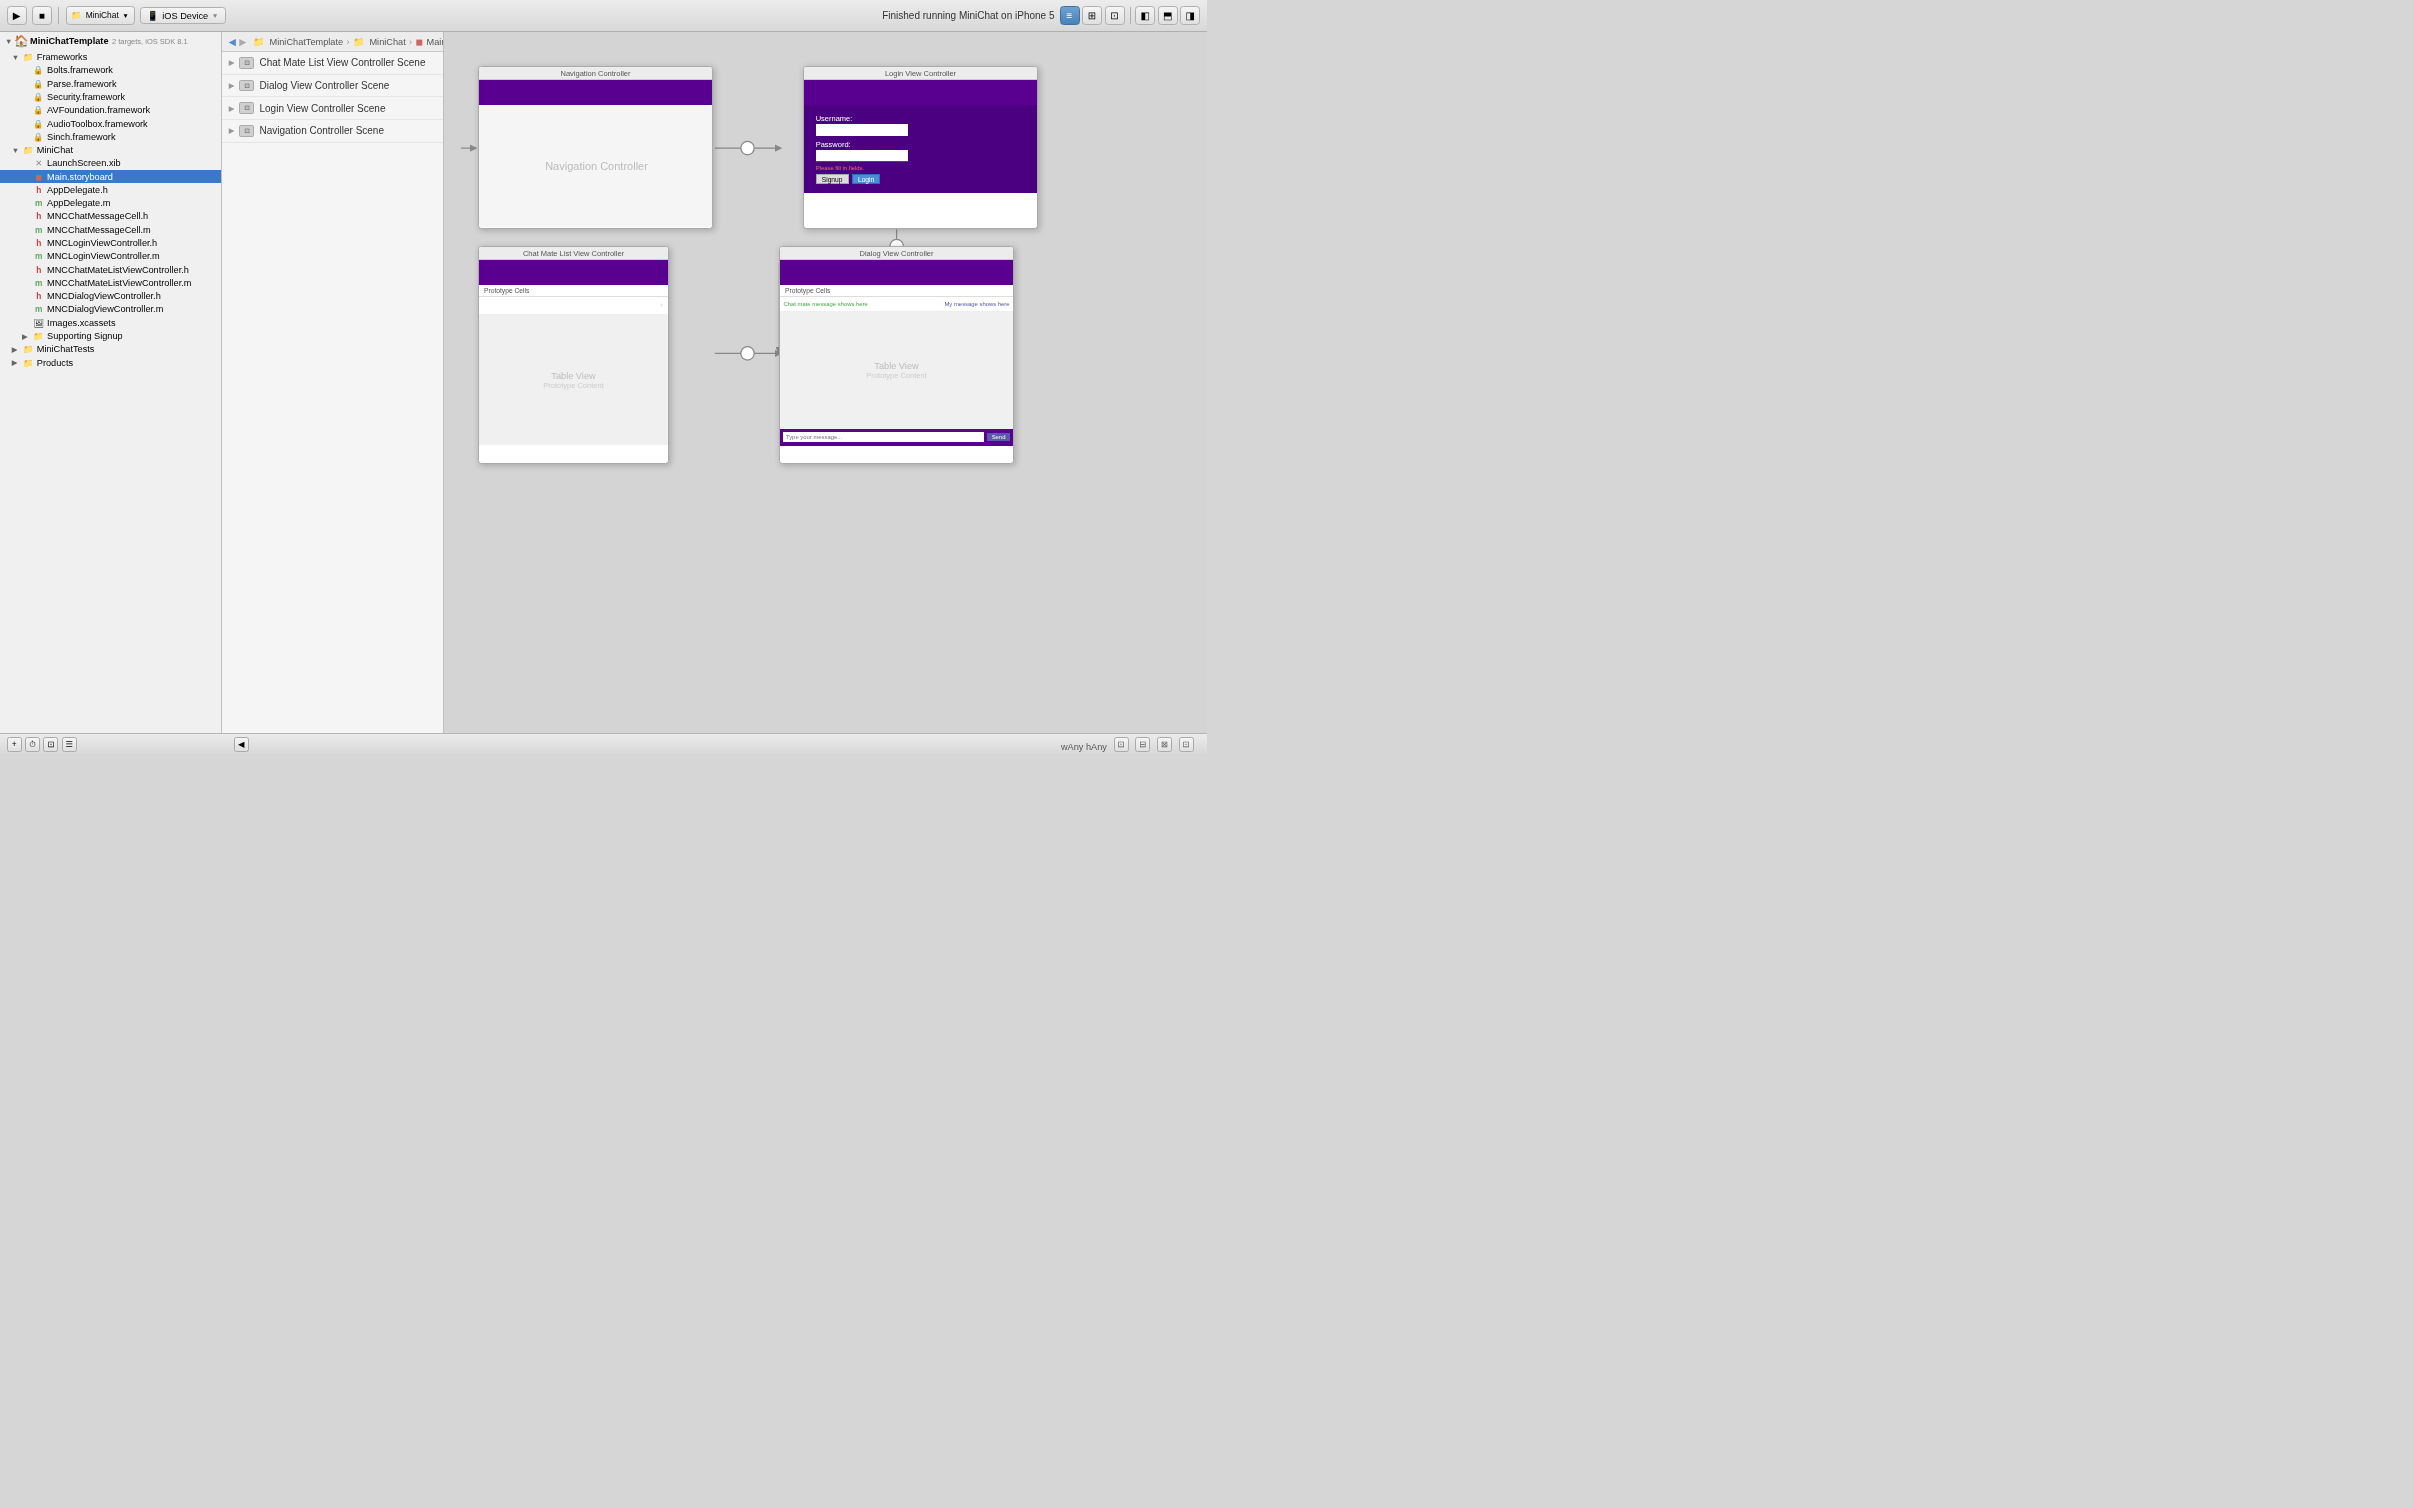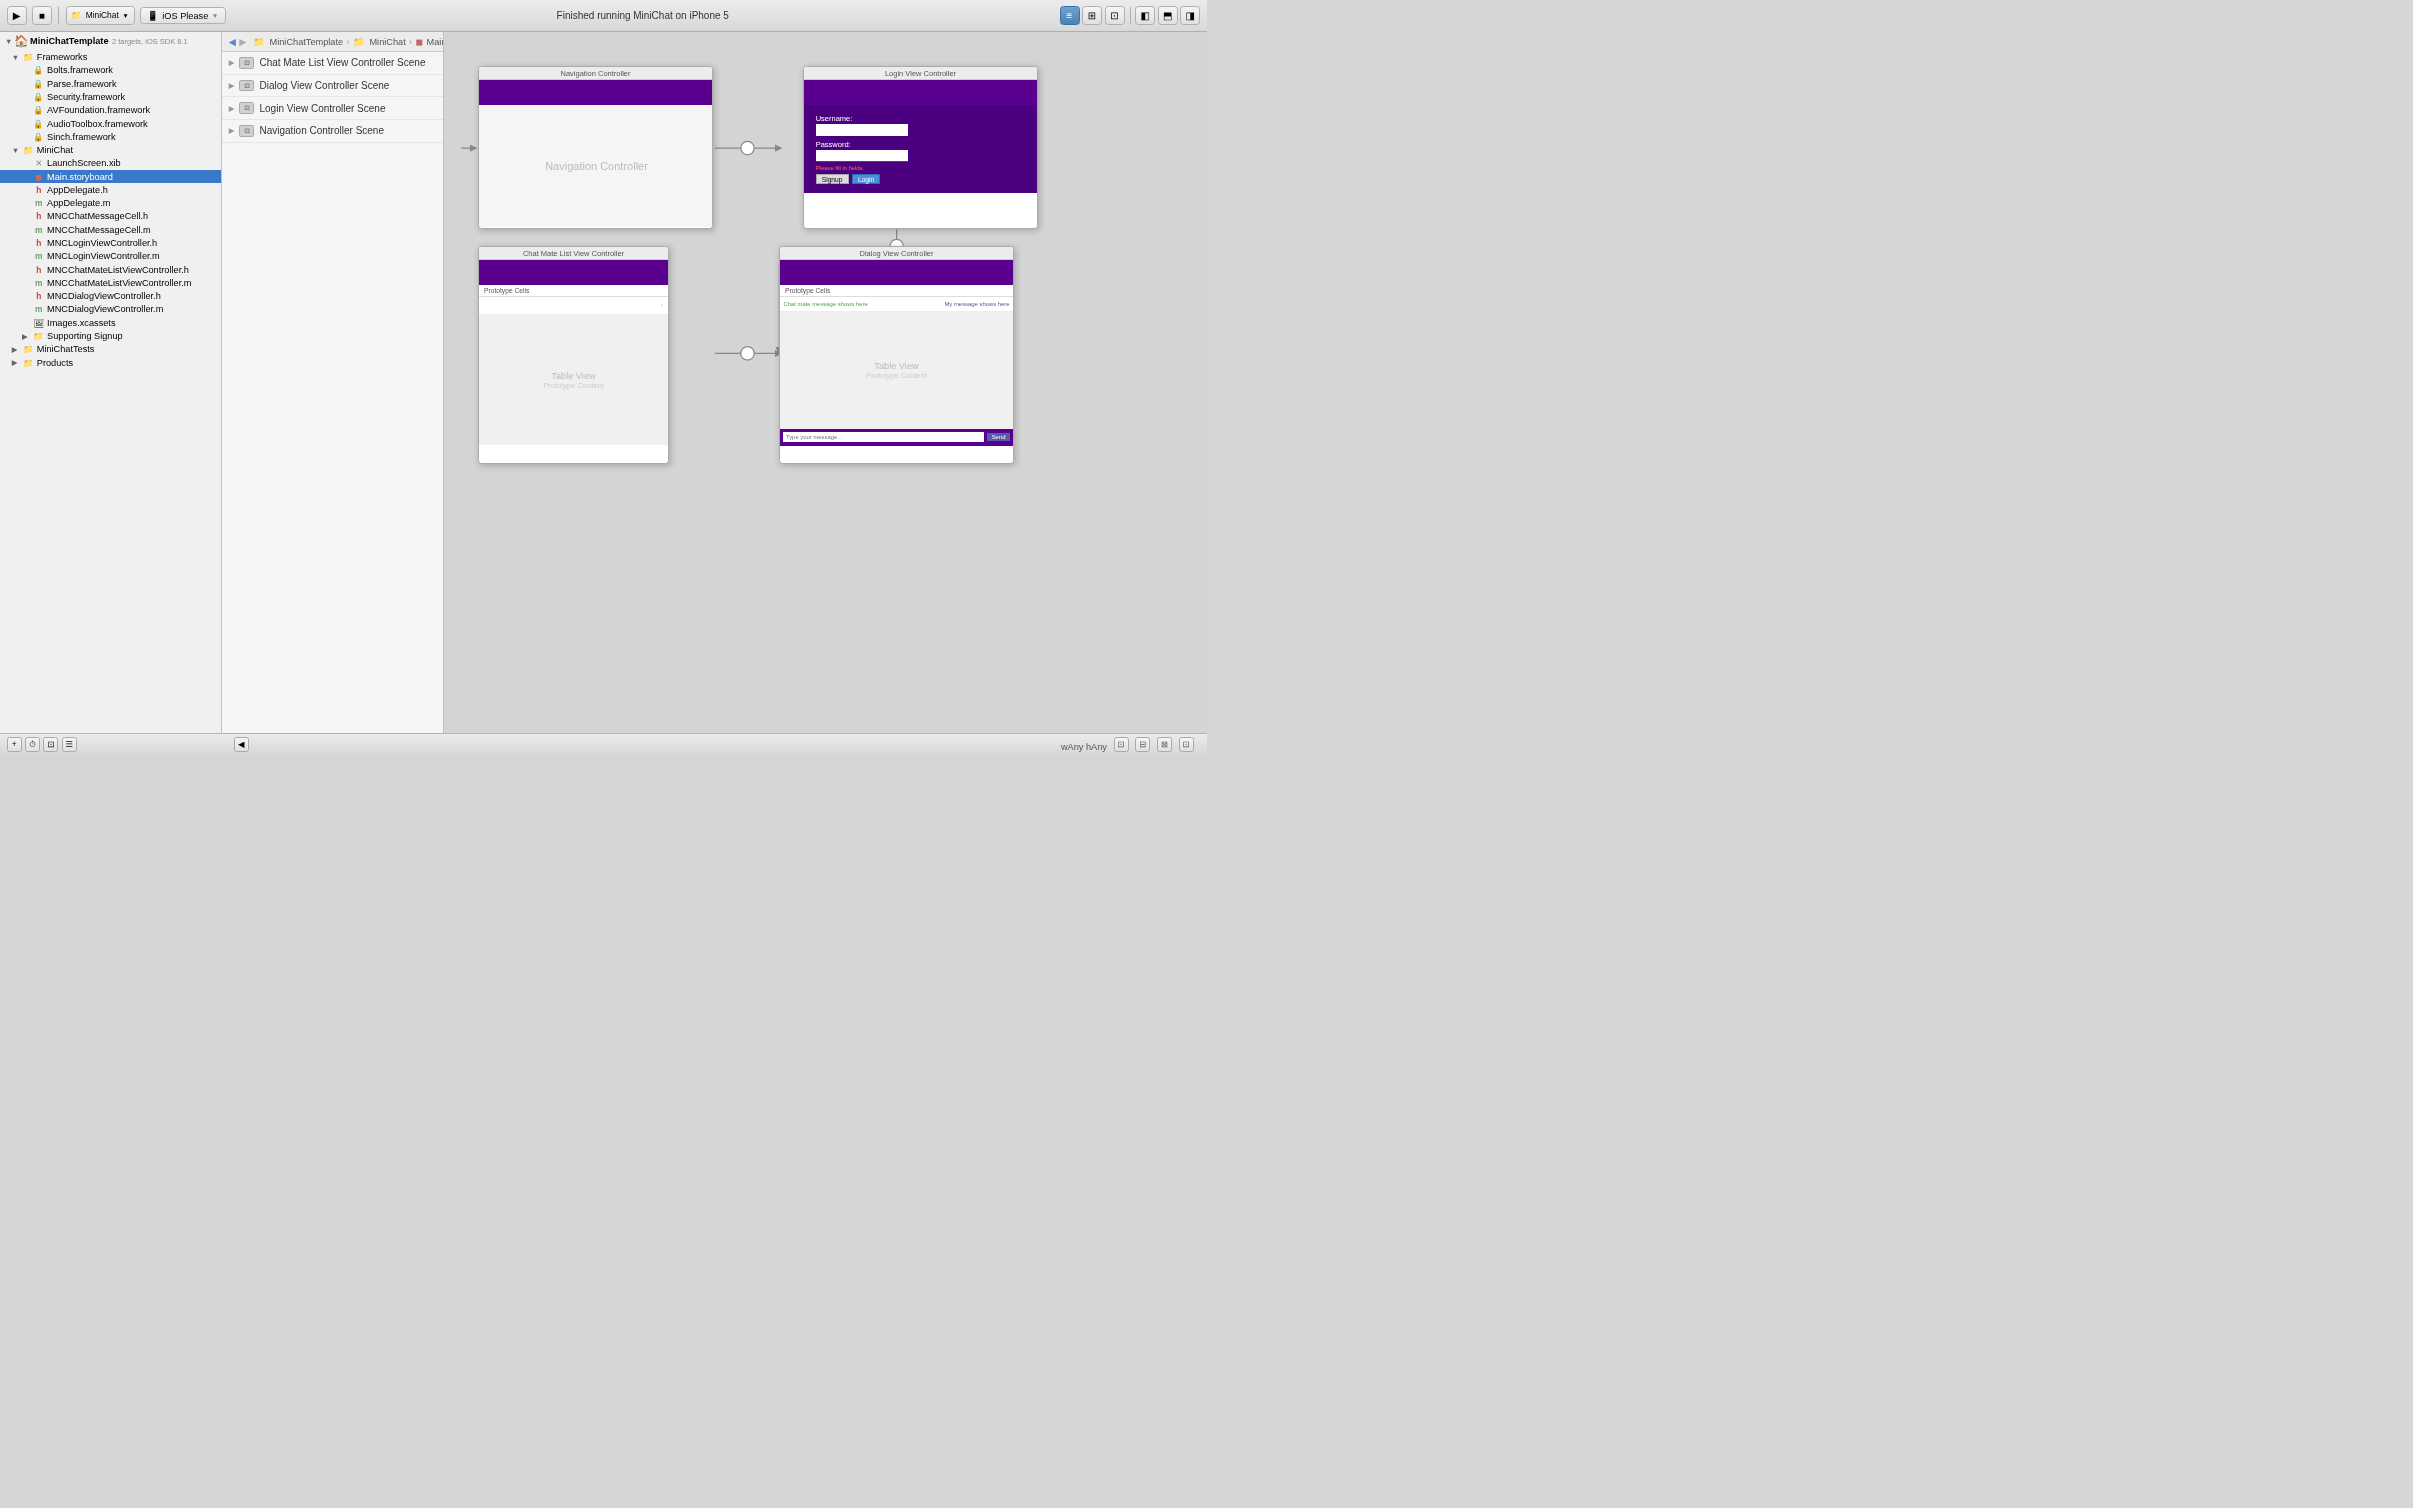--- a/index.html
+++ b/index.html
@@ -6,21 +6,21 @@
     body { font-family: -apple-system, BlinkMacSystemFont, "Helvetica Neue", Arial, sans-serif; background: #d6d6d6; overflow: hidden; width: 1207px; height: 754px; font-size: 9.2px; }
 
     
     #toolbar {
       display: flex; align-items: center; height: 32px;
       background: linear-gradient(to bottom, #ececec, #d8d8d8);
       border-bottom: 0.8px solid #b0b0b0; padding: 0 6.7px; gap: 5px;
     }
     .tb-btn { width: 20px; height: 18.4px; background: linear-gradient(to bottom, #f5f5f5, #e0e0e0); border: 0.8px solid #b0b0b0; border-radius: 3.4px; display: flex; align-items: center; justify-content: center; cursor: pointer; font-size: 10px; }
     .tb-btn.active { background: linear-gradient(to bottom, #6ea2d0, #4a82b5); border-color: #3a72a5; color: white; }
-    .tb-title { flex: 1; text-align: center; font-size: 10px; color: #333; }
+    .tb-title { flex: 1; text-align: right; font-size: 10px; color: #333; }
     .tb-device { display: flex; align-items: center; background: linear-gradient(to bottom, #f5f5f5, #e2e2e2); border: 0.8px solid #b0b0b0; border-radius: 3.4px; padding: 1.7px 6.7px; gap: 3.4px; font-size: 9.2px; cursor: pointer; }
 
     
     #main { display: flex; height: calc(754px - 32px - 21px); }
 
     
     #sidebar { width: 222px; background: #f0f0f0; border-right: 0.8px solid #c0c0c0; overflow-y: auto; font-size: 9.2px; }
     .tree-item { display: flex; align-items: center; padding: 1.7px 0; cursor: pointer; white-space: nowrap; user-select: none; }
     .tree-item.selected { background: #3a78c9; color: white; }
     .tree-arrow { width: 10px; display: inline-block; color: #666; font-size: 7.5px; }
@@ -102,21 +102,21 @@
   <div class="tb-btn">▶</div>
   <div class="tb-btn">■</div>
   <div style="width:0.8px;height:17px;background:#b0b0b0;margin:0 1.7px;"></div>
   <div class="tb-btn" style="width:auto;padding:0 5px;gap:3.4px;font-size:8.4px;">
     <span>📁</span>
       <span>MiniChat</span>
       <span style="font-size:6.7px;">▼</span>
   </div>
   <div class="tb-device">
     <span>📱</span>
-    <span>iOS Please</span>
+    <span>iOS Device</span>
     <span style="font-size:6.7px;color:#888;">▼</span>
   </div>
   <div class="tb-title">Finished running MiniChat on iPhone 5</div>
   <div style="display:flex;gap:2.5px;">
     <div class="tb-btn active">≡</div>
     <div class="tb-btn">⊞</div>
     <div class="tb-btn">⊡</div>
   </div>
   <div style="width:0.8px;height:17px;background:#b0b0b0;"></div>
   <div style="display:flex;gap:2.5px;">

